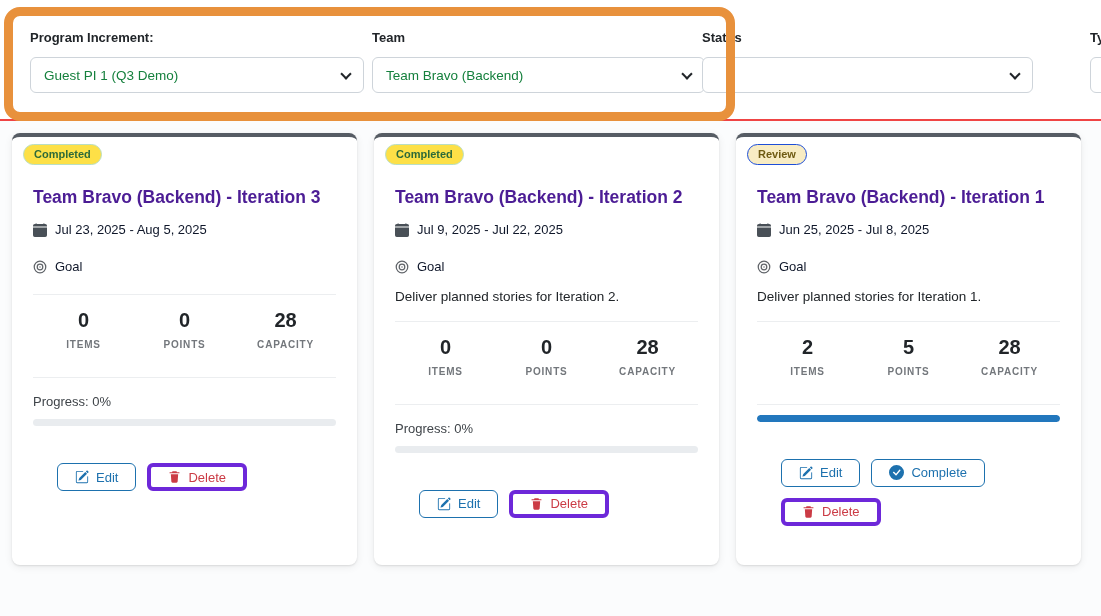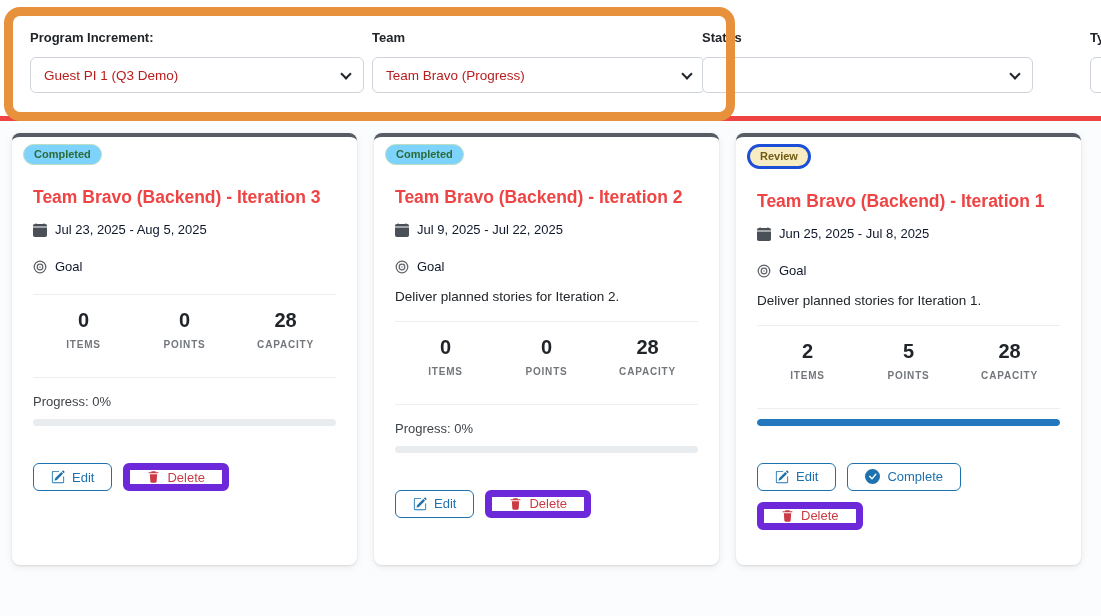--- a/index.html
+++ b/index.html
@@ -7,29 +7,29 @@
   body {
     font-family: "Liberation Sans", sans-serif;
     background: #fbfcfd;
     position: relative;
     color: #212529;
   }
 
   
   .filter-bar {
     position: absolute; top: 0; left: 0; width: 1101px; height: 121px;
-    background: #ffffff; border-bottom: 5px solid #ef4444;
+    background: #ffffff; border-bottom: 2px solid #ef4444;
   }
   .filter-group { position: absolute; top: 30px; }
   .filter-label { font-size: 13px; font-weight: bold; color: #212529; display: block; }
   .select-wrap { position: relative; margin-top: 12px; }
   .select-box {
     width: 100%; height: 36px; background: #fff;
     border: 1px solid #ced4da; border-radius: 6px;
-    font-size: 13.5px; color: #b91c1c; text-align: left;
+    font-size: 13.5px; color: #15803d; text-align: left;
     padding: 0 30px 0 13px; display: flex; align-items: center;
     font-family: "Liberation Sans", sans-serif;
   }
   .chevron {
     position: absolute; right: 14px; top: 13px;
     width: 8px; height: 8px;
     border-right: 2px solid #212529; border-bottom: 2px solid #212529;
     transform: rotate(45deg); pointer-events: none;
   }
   .fg-pi     { left: 30px;  width: 334px; }
@@ -54,26 +54,26 @@
     border-radius: 8px;
     border-top: 4px solid #565c64;
     box-shadow: 0 1px 2px rgba(0,0,0,.10), 0 2px 8px rgba(0,0,0,.07);
     display: flex; flex-direction: column;
   }
   .badge-row { padding: 7px 11px 0; }
   .badge {
     display: inline-block; font-size: 11px; font-weight: bold;
     padding: 3px 10px; border-radius: 999px; line-height: 1.2;
   }
-  .badge[data-type="completed"] { background: #7dd3fc; color: #2d6a39; border: 1px solid #b9dec4; }
-  .badge[data-type="review"]    { background: #f8ecc3; color: #6f5b13; border: 3px solid #1d4ed8; }
+  .badge[data-type="completed"] { background: #fde047; color: #2d6a39; border: 1px solid #b9dec4; }
+  .badge[data-type="review"]    { background: #f8ecc3; color: #6f5b13; border: 1px solid #1d4ed8; }
 
   .card-body { padding: 12px 21px 20px; display: flex; flex-direction: column; flex: 1; }
   .card-title {
-    font-size: 17.5px; font-weight: bold; color: #ef4444;
+    font-size: 17.5px; font-weight: bold; color: #4c1d95;
     line-height: 1.42; margin: 8px 0 12px;
   }
   .meta-row {
     display: flex; align-items: center; gap: 8px;
     font-size: 13px; color: #0f172a; margin-bottom: 6px;
   }
   .meta-row svg { flex: 0 0 auto; }
   .goal-row { margin-top: 16px; }
   .goal-text { font-size: 13.5px; color: #212529; margin-top: 8px; line-height: 1.4; }
   .hr { border: none; border-top: 1px solid #eceef0; margin: 14px 0 0; }
@@ -86,46 +86,46 @@
     margin-top: 7px; text-transform: uppercase; font-weight: bold;
   }
 
   .progress-label { font-size: 13px; color: #3f4449; margin: 16px 0 0; }
   .progress-track {
     height: 7px; background: #e9ecef; border-radius: 4px;
     margin-top: 10px; overflow: hidden;
   }
   .progress-fill { height: 100%; background: #2277bd; border-radius: 4px; width: 0; }
 
-  .card-actions { display: flex; flex-wrap: wrap; gap: 11px; margin-top: 37px; }
+  .card-actions { display: flex; flex-wrap: wrap; gap: 11px; margin-top: 37px; margin-left: 24px; }
   .btn {
     display: inline-flex; align-items: center; justify-content: center; gap: 7px;
     height: 28px; padding: 0 17px; background: #fff;
     border-radius: 6px; font-size: 13px; cursor: pointer;
     font-family: "Liberation Sans", sans-serif;
   }
   .btn svg { flex: 0 0 auto; }
   .btn-blue { color: #1d71ae; border: 1px solid #1d71ae; }
-  .btn-red  { color: #cb3b45; border: 7px solid #6d28d9; }
+  .btn-red  { color: #cb3b45; border: 4px solid #6d28d9; }
 </style>
 </head>
 <body>
 
 <header class="filter-bar">
   <div class="filter-group fg-pi">
     <span class="filter-label">Program Increment:</span>
     <div class="select-wrap">
       <div class="select-box">Guest PI 1 (Q3 Demo)</div>
       <span class="chevron"></span>
     </div>
   </div>
   <div class="filter-group fg-team">
     <span class="filter-label">Team</span>
     <div class="select-wrap">
-      <div class="select-box">Team Bravo (Progress)</div>
+      <div class="select-box">Team Bravo (Backend)</div>
       <span class="chevron"></span>
     </div>
   </div>
   <div class="filter-group fg-status">
     <span class="filter-label">Status</span>
     <div class="select-wrap">
       <div class="select-box"></div>
       <span class="chevron"></span>
     </div>
   </div>

